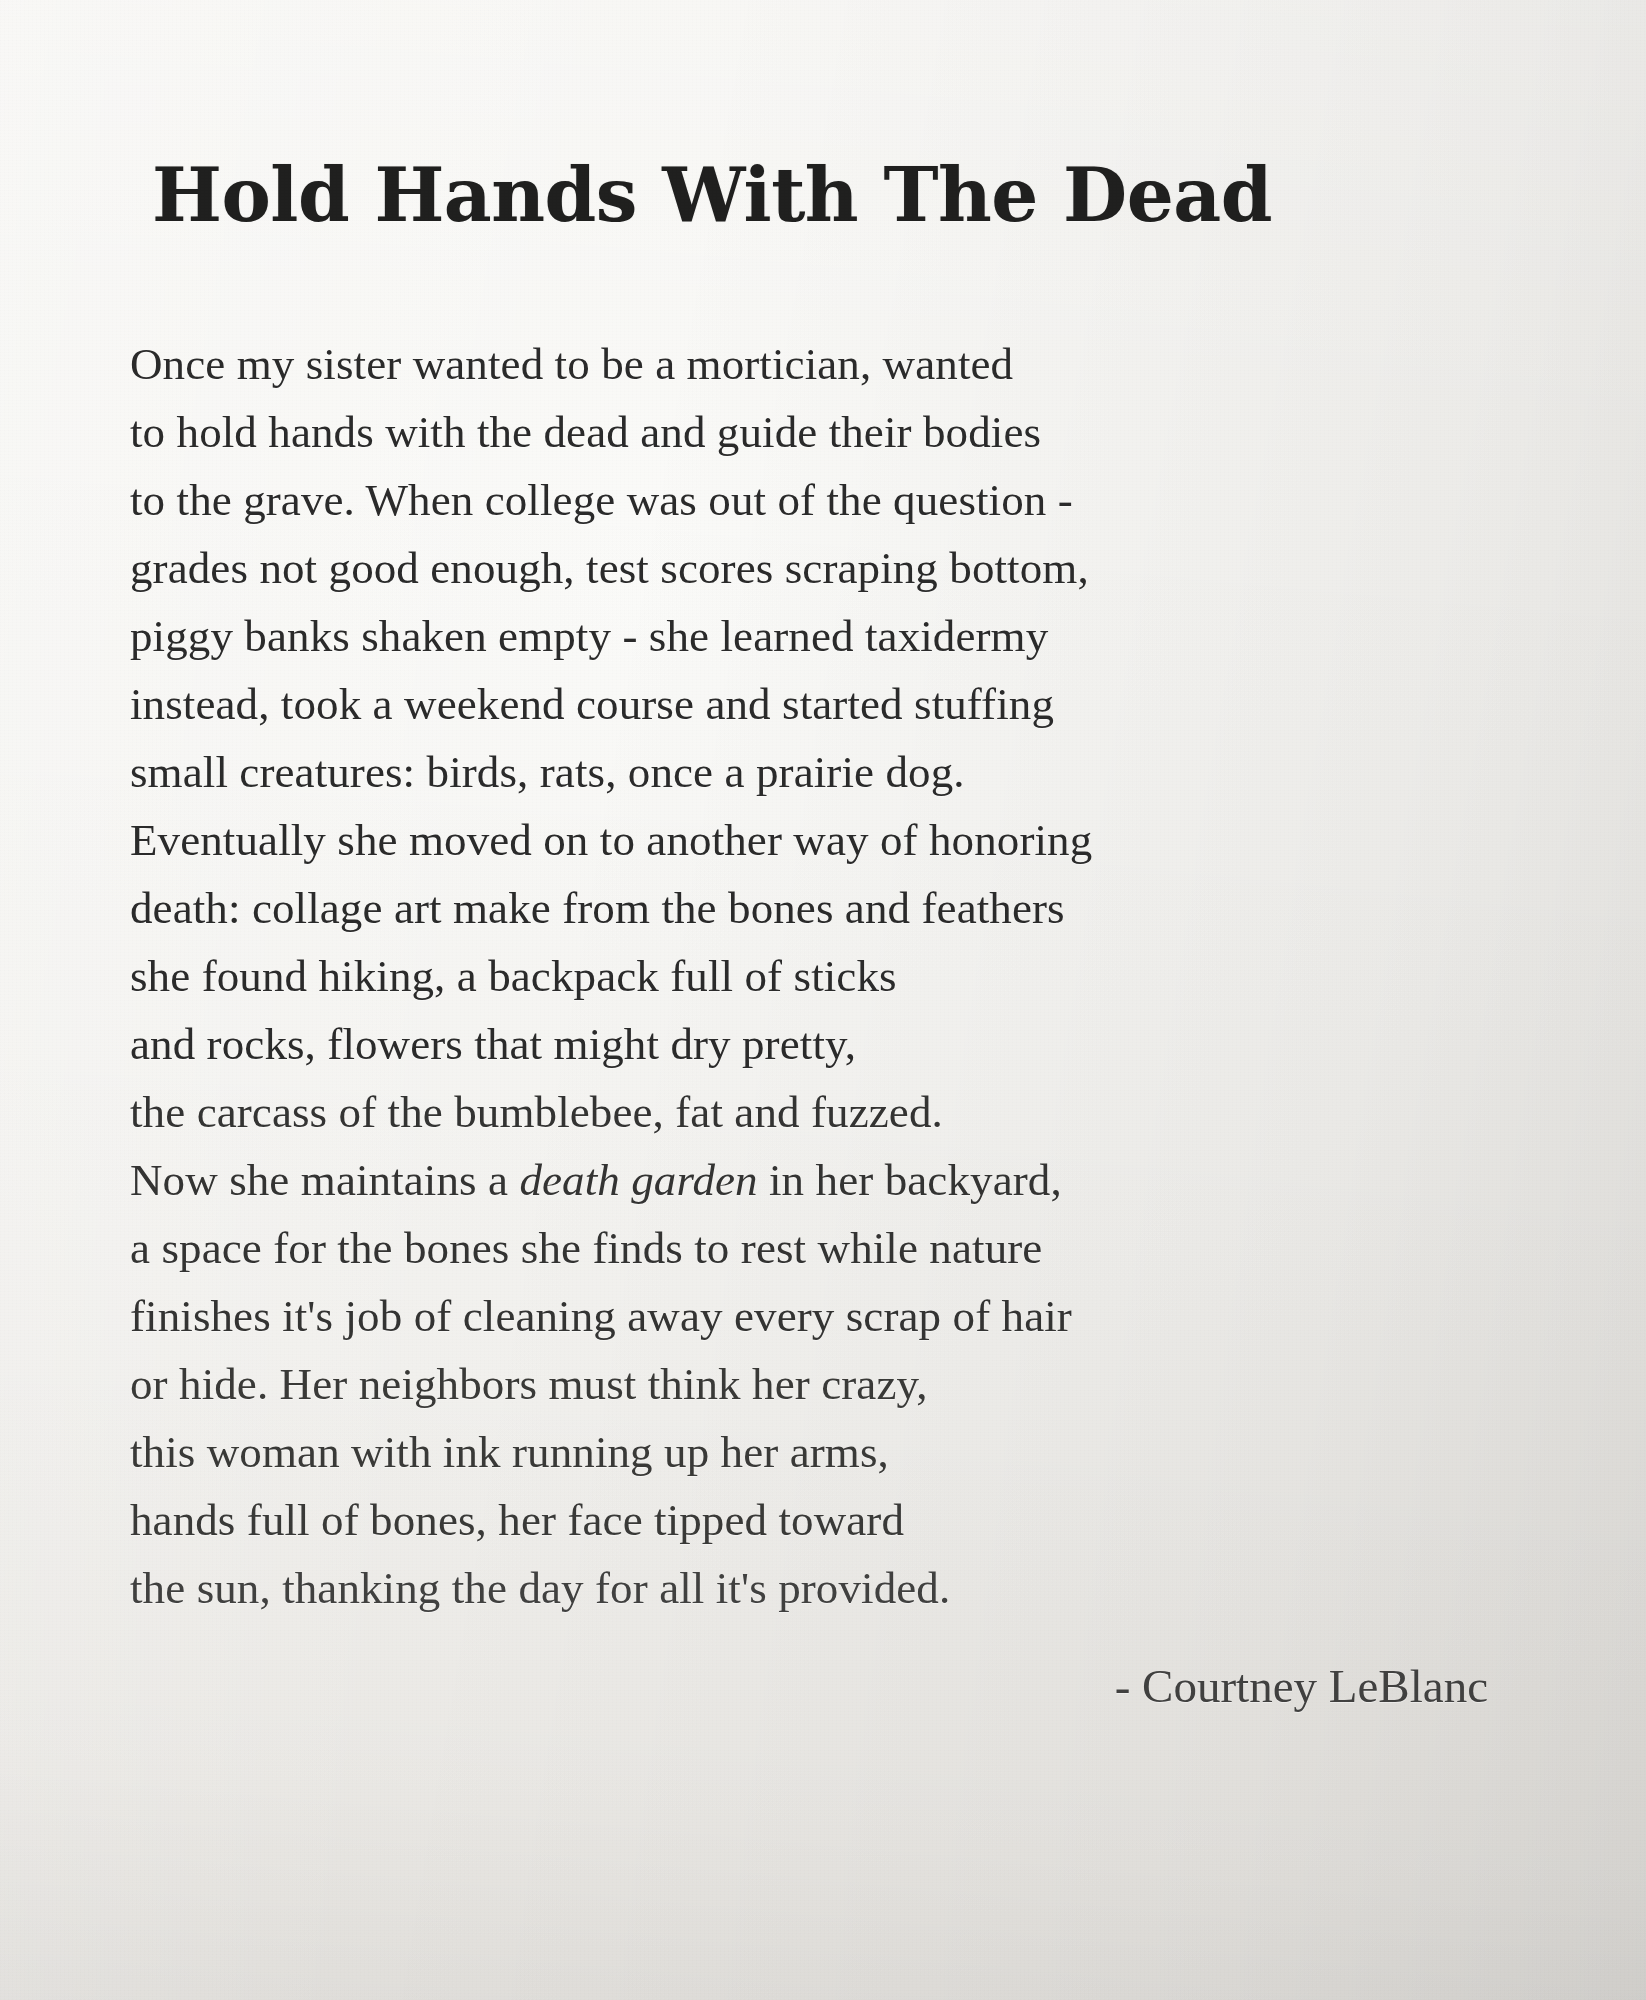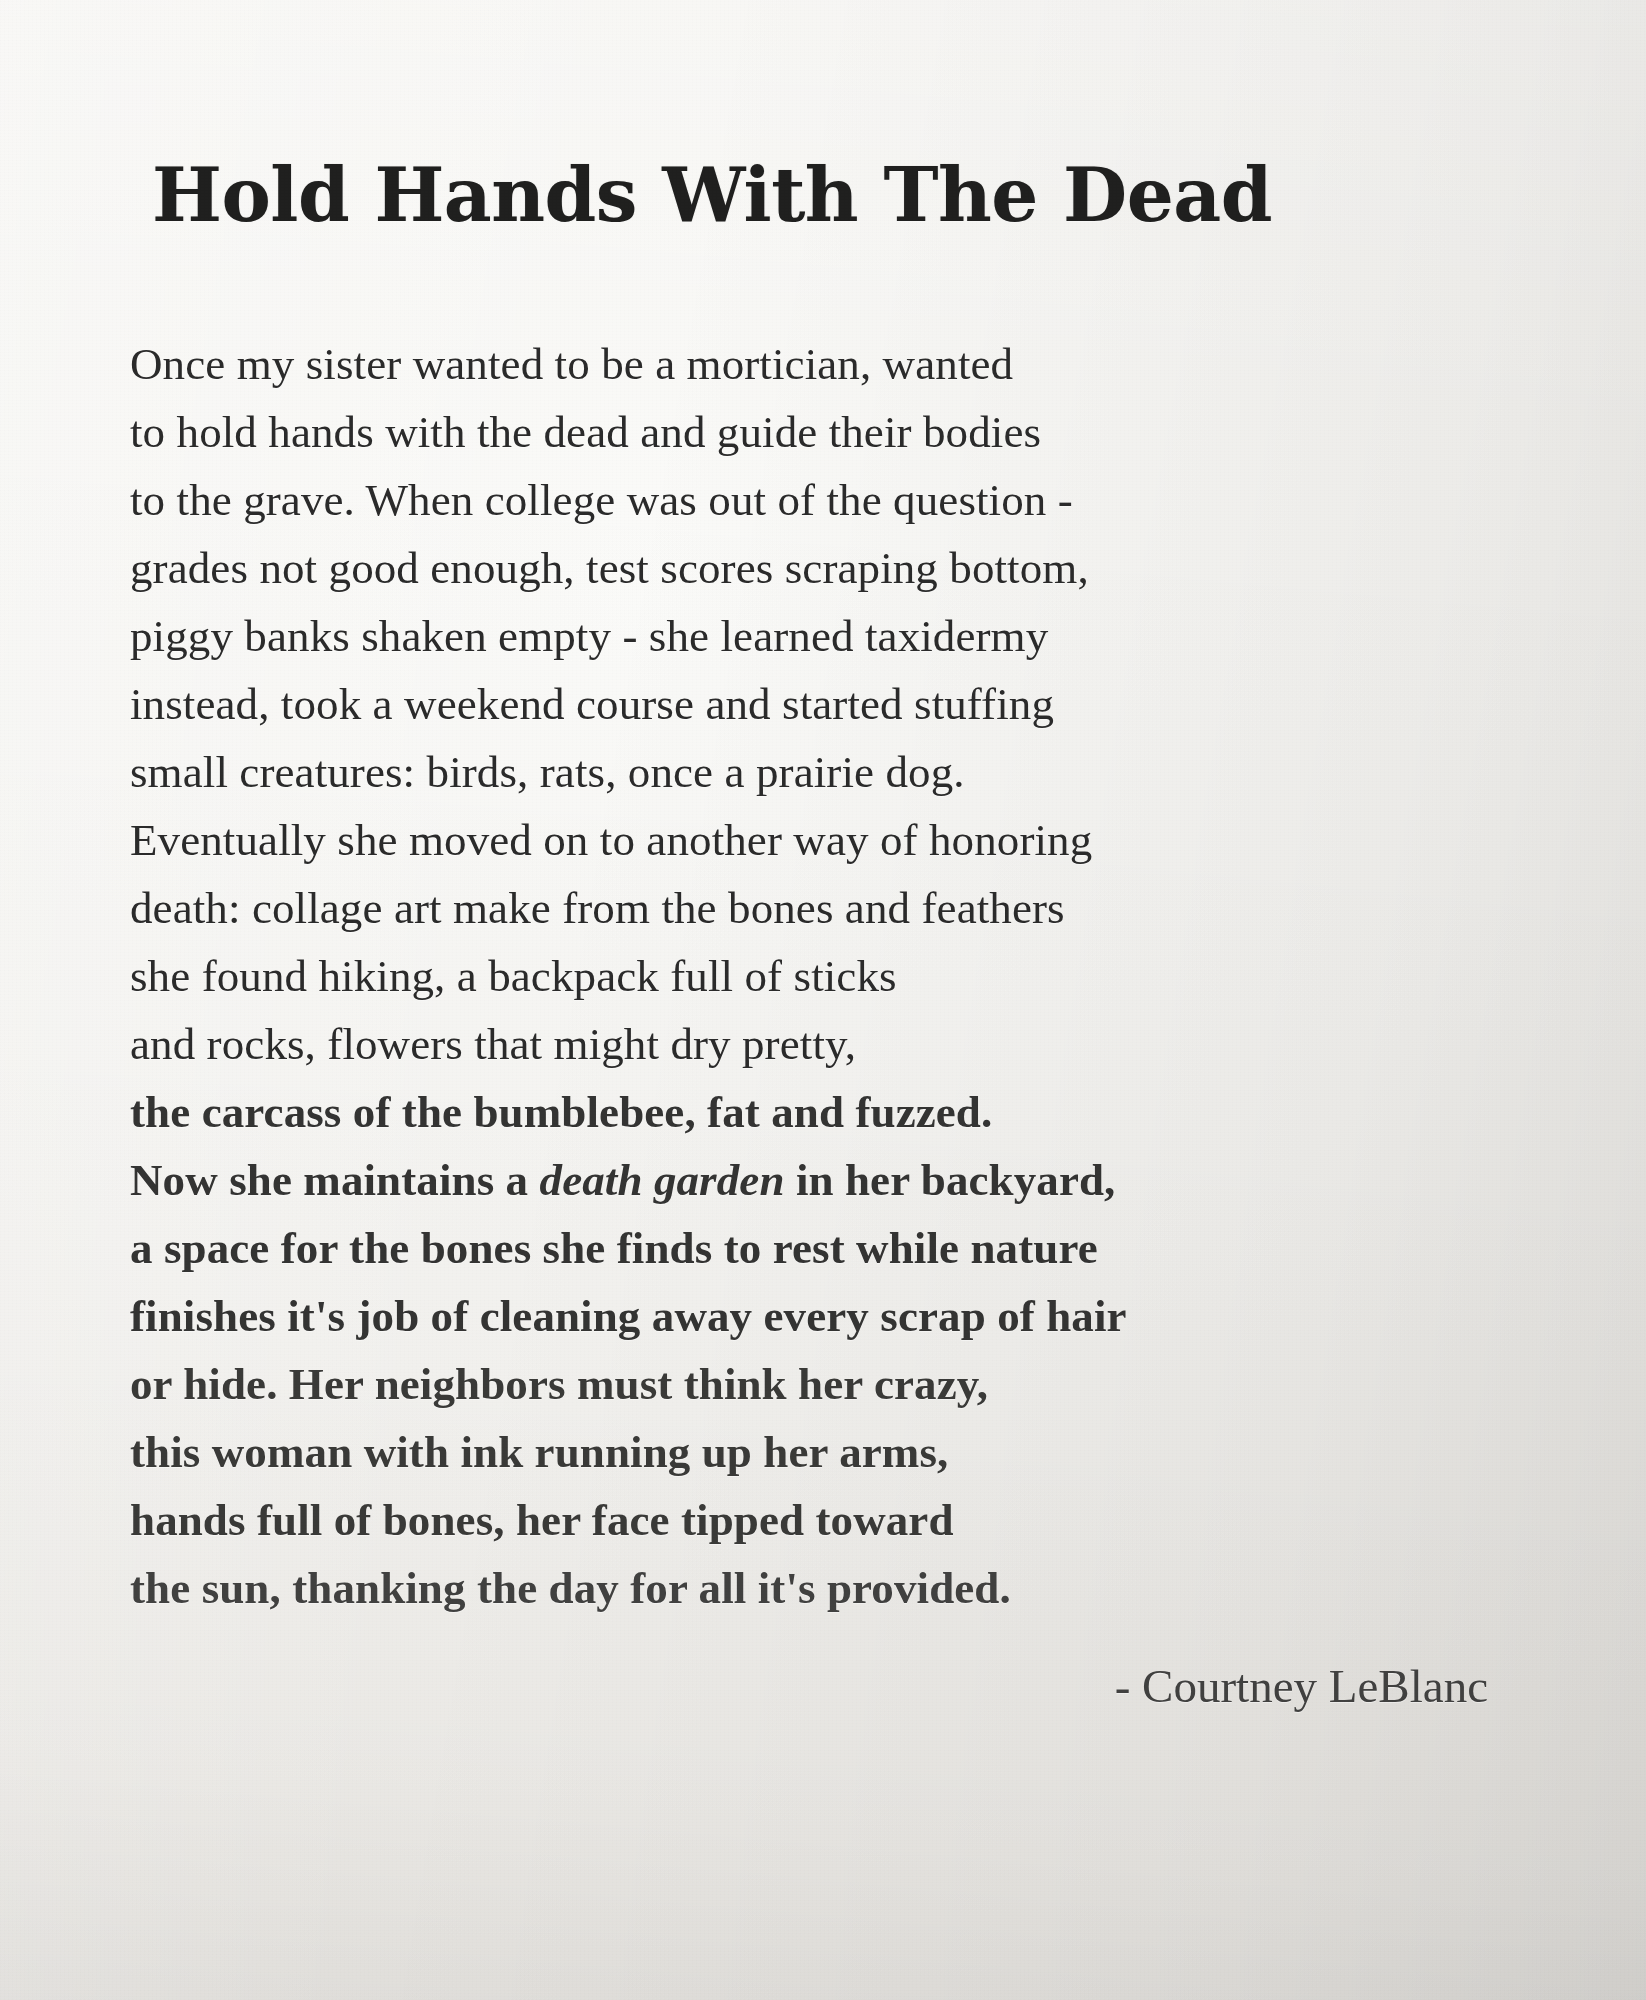--- a/index.html
+++ b/index.html
@@ -67,21 +67,21 @@
     letter-spacing: 0.1px;
     white-space: pre-wrap;
     text-shadow: 0 1px 0 rgba(255,255,255,0.45);
   }
   .poem-body .line { display: block; }
   .poem-body .line em {
     font-style: italic;
     margin-top: 36px;
   }
   
-  .poem-body .line:nth-child(n+12) { color: #343433; font-weight: bold; }
+  .poem-body .line:nth-child(n+12) { color: #343433; }
   .poem-body .line:nth-child(n+16) { color: #3a3a38; }
   .poem-body .line:nth-child(n+19) { color: #414140; }
 
   .attribution {
     position: absolute;
     right: 158px;
     top: 1658px;
     font-family: "Liberation Serif", serif;
     font-size: 47px;
     line-height: 1.2;

